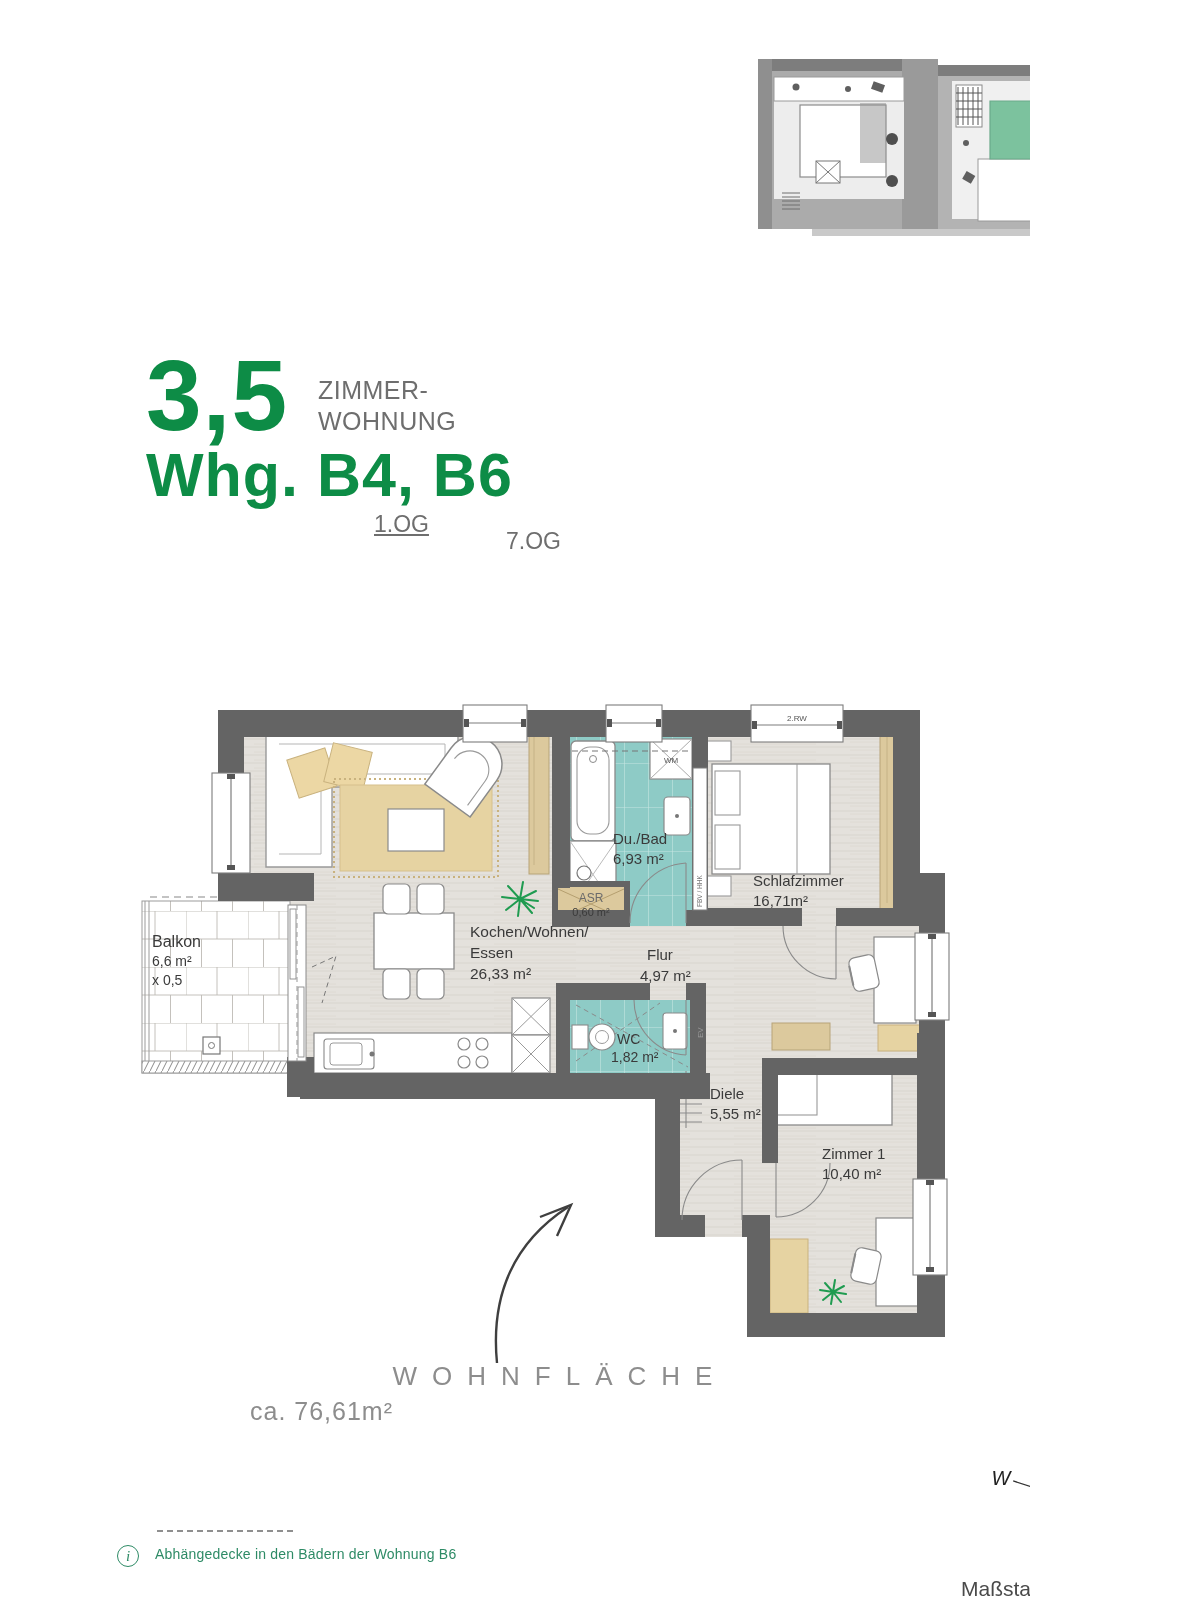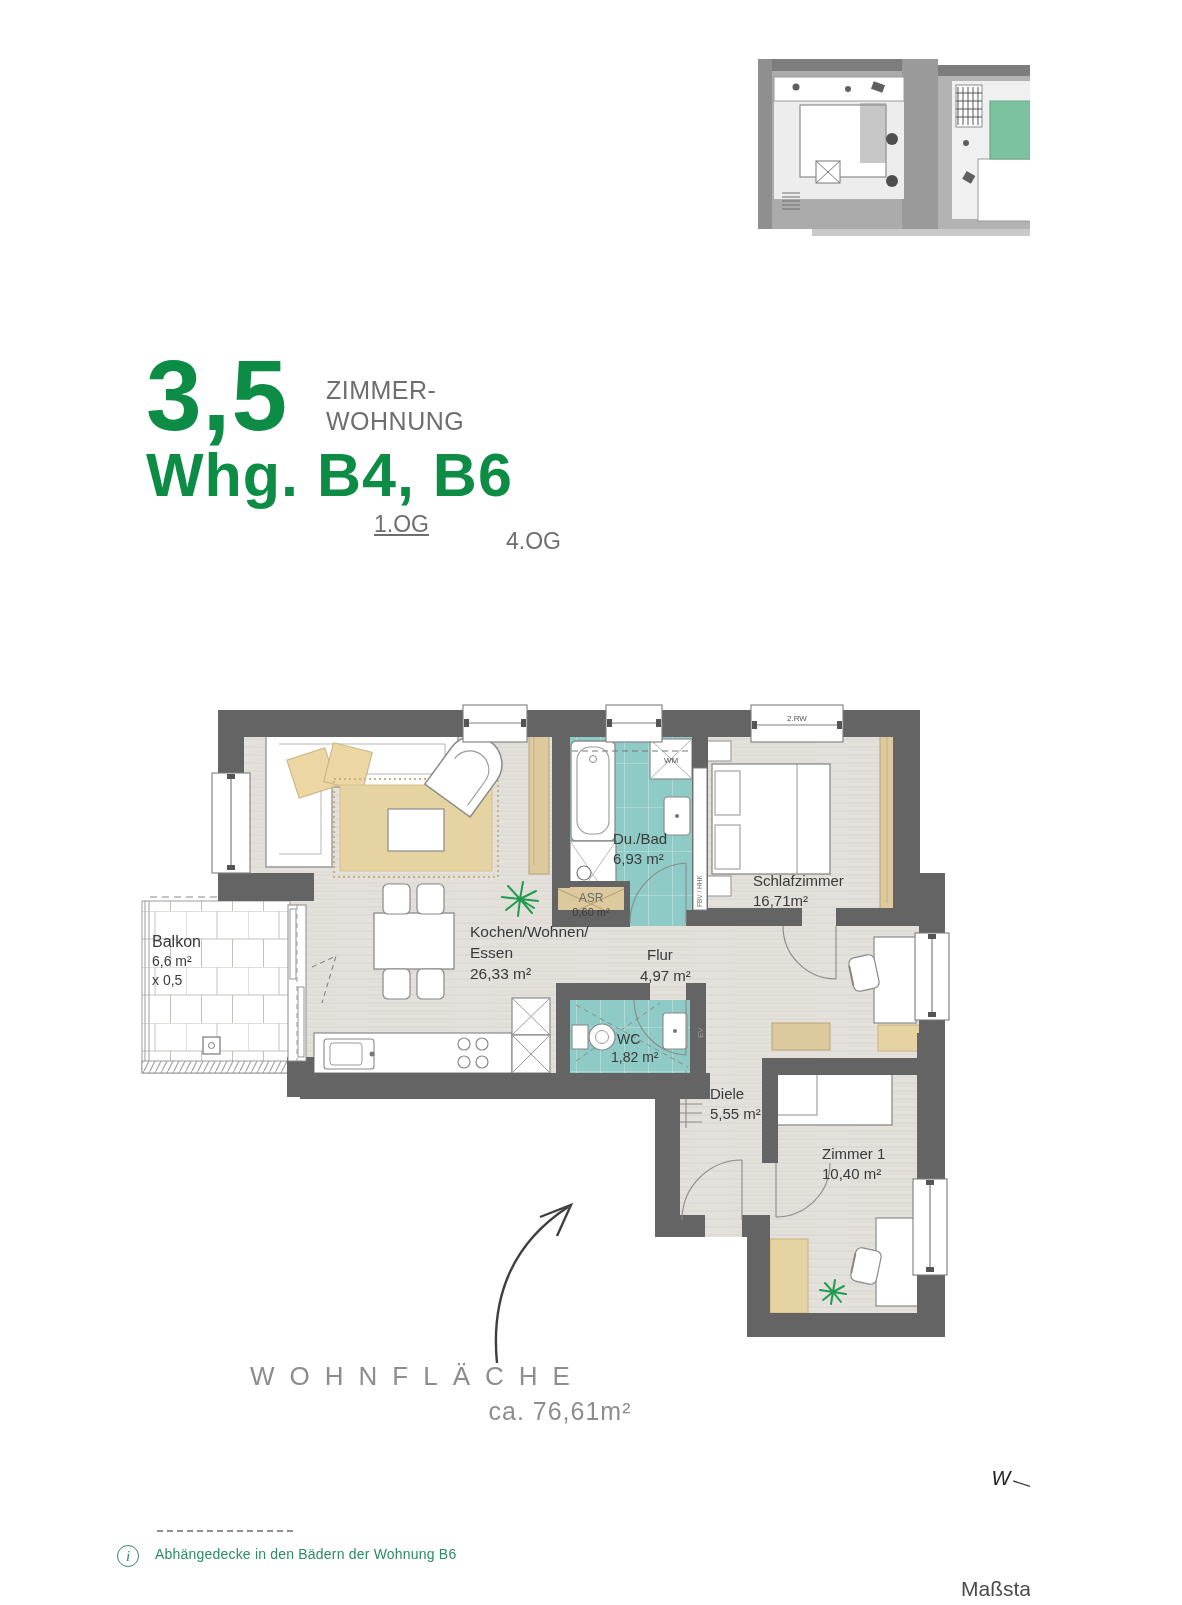--- a/index.html
+++ b/index.html
@@ -2,30 +2,30 @@
 <html><head>
 <meta charset="utf-8">
 <style>
   html,body{margin:0;padding:0;background:#ffffff;}
   .page{position:relative;width:1030px;height:1605px;background:#ffffff;overflow:hidden;
         font-family:"Liberation Sans",sans-serif;margin-top:15px;}
   .abs{position:absolute;}
 
   
   .big-number{left:146px;top:330px;font-size:100px;font-weight:bold;color:#0d8c46;letter-spacing:1px;line-height:1;}
-  .type-label{left:326px;top:360px;font-size:25px;color:#6e6e6e;line-height:1.25;letter-spacing:.5px;}
+  .type-label{left:318px;top:360px;font-size:25px;color:#6e6e6e;line-height:1.25;letter-spacing:.5px;}
   .apt-title{left:146px;top:430px;font-size:61px;font-weight:bold;color:#0d8c46;line-height:1;letter-spacing:1px;}
   .floor-label{font-size:23px;color:#6e6e6e;}
   .floor-1{left:374px;top:496px;text-decoration:underline;}
   .floor-2{left:506px;top:513px;}
 
   
-  .summary-label{left:250px;top:1346px;width:620px;text-align:left;font-size:26px;color:#8d8d8d;
+  .summary-label{left:250px;top:1346px;width:620px;text-align:center;font-size:26px;color:#8d8d8d;
                  letter-spacing:15px;}
-  .summary-value{left:250px;top:1382px;width:620px;text-align:center;font-size:25px;color:#8d8d8d;letter-spacing:1px;}
+  .summary-value{left:250px;top:1382px;width:620px;font-size:25px;color:#8d8d8d;letter-spacing:1px;}
 
   
   .note-dash{left:157px;top:1515px;width:136px;border-top:2px dashed #8f8f8f;}
   .note-icon{left:117px;top:1530px;width:22px;height:22px;border:1.6px solid #2e8b66;border-radius:50%;
              color:#2e8b66;font-family:"Liberation Serif",serif;font-style:italic;font-size:15px;
              text-align:center;line-height:21px;box-sizing:border-box;}
   .note-text{left:155px;top:1531px;font-size:14px;color:#2e8b66;letter-spacing:.2px;}
 
   
   .scale-label{left:940px;top:1562px;width:182px;text-align:center;font-size:21px;color:#4a4a4a;}
@@ -79,21 +79,21 @@
     <rect x="60" y="186" width="260" height="7" fill="#c9c9c9"></rect>
   </svg>
 
   <div class="abs big-number">3,5</div>
   <div class="abs type-label">
     <div>ZIMMER-</div>
     <div>WOHNUNG</div>
   </div>
   <div class="abs apt-title">Whg. B4, B6</div>
   <div class="abs floor-label floor-1">1.OG</div>
-  <div class="abs floor-label floor-2">4.OG</div>
+  <div class="abs floor-label floor-2">7.OG</div>
 
   <svg class="abs" style="left:130px;top:640px;" width="830" height="720" viewBox="130 640 830 720">
     <defs>
       <pattern id="wood" width="240" height="8" patternUnits="userSpaceOnUse">
         <rect width="240" height="8" fill="#e4e1dc"></rect>
         <path d="M0 4 H240" stroke="#d9d5ce" stroke-width="1.2"></path>
         <path d="M14 1 H96 M130 7 H210" stroke="#dcd8d1" stroke-width="0.8"></path>
       </pattern>
       <pattern id="tealtiles" width="24" height="44" patternUnits="userSpaceOnUse">
         <rect width="24" height="44" fill="#8ecbc6"></rect>

